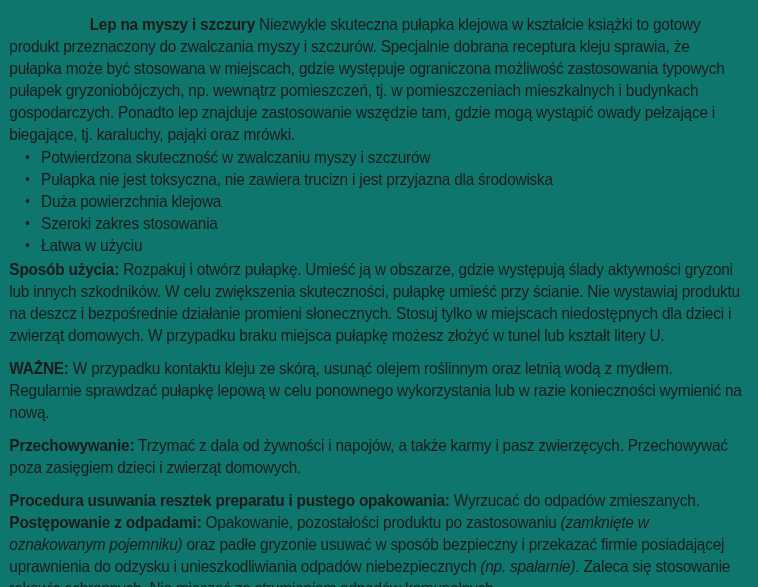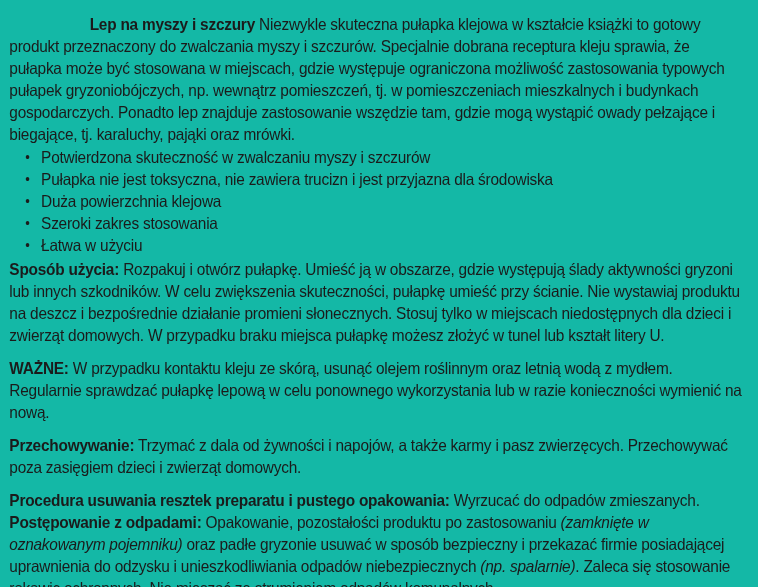--- a/index.html
+++ b/index.html
@@ -1,19 +1,19 @@
 <!DOCTYPE html>
 <html><head>
 <meta charset="utf-8">
 <style>
   html, body { margin: 0; padding: 0; background: #ffffff; }
   .page {
     width: 758px;
     height: 587px;
-    background: #14b8a6;
+    background: #0f766e;
     overflow: hidden;
     position: relative;
   }
   
   .doc {
     width: 812px;
     transform: scaleX(0.934);
     transform-origin: 0 0;
     padding: 13px 14px 0 10px;
     box-sizing: border-box;

